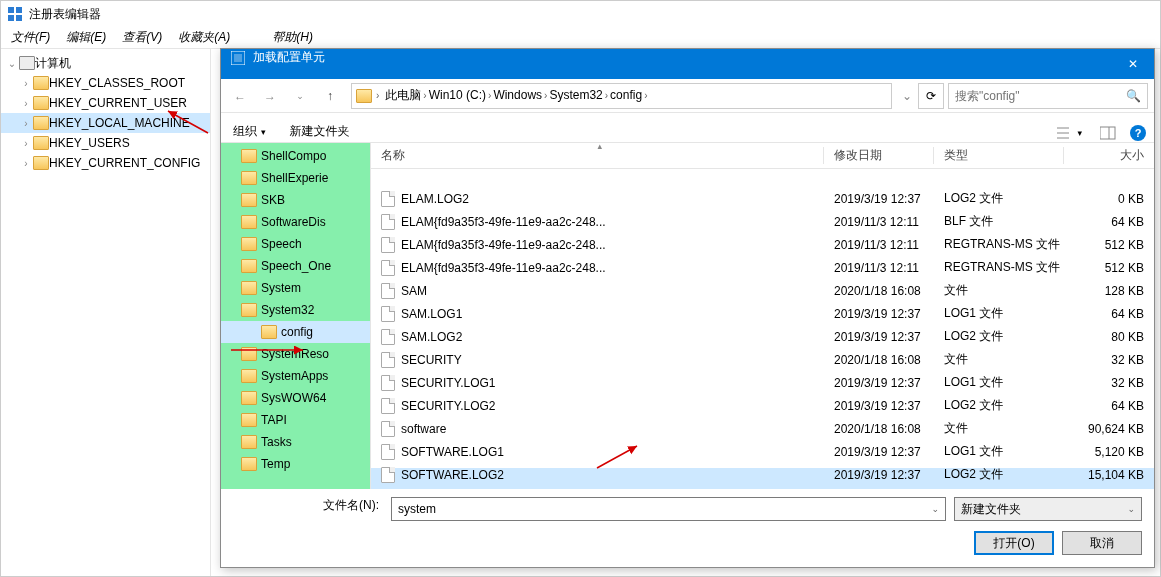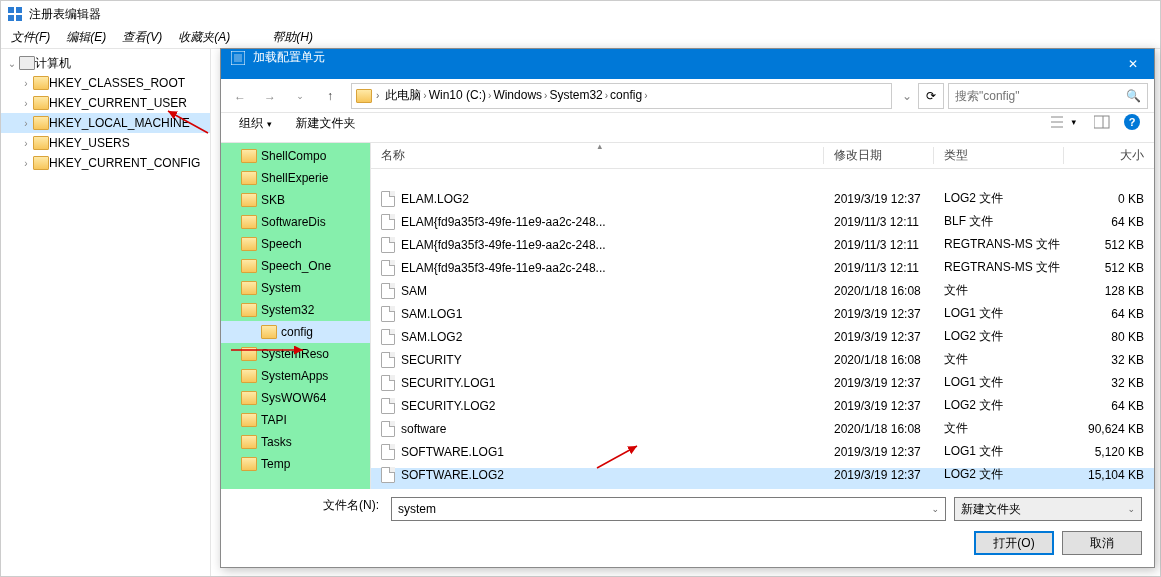--- a/index.html
+++ b/index.html
@@ -26,21 +26,21 @@
 .dlg-nav { height: 34px; display: flex; align-items: center; border-bottom: 1px solid #e5e5e5; padding: 0 6px; gap: 4px; }
 .nav-btn { width: 26px; height: 26px; display: flex; align-items: center; justify-content: center; color: #888; cursor: default; }
 .nav-btn.enabled { color: #333; cursor: pointer; }
 .breadcrumb { flex: 1; display: flex; align-items: center; height: 26px; border: 1px solid #ccc; margin: 0 4px; padding: 0 4px; gap: 4px; background: #fff; }
 .breadcrumb .crumb { padding: 0 2px; cursor: pointer; }
 .breadcrumb .sep { color: #666; font-size: 10px; }
 .nav-refresh { width: 26px; height: 26px; display: flex; align-items: center; justify-content: center; border: 1px solid #ccc; cursor: pointer; }
 .search-box { width: 200px; height: 26px; border: 1px solid #ccc; display: flex; align-items: center; padding: 0 6px; gap: 6px; color: #888; }
 .search-box input { border: none; outline: none; flex: 1; color: #888; }
 
-.dlg-toolbar { height: 30px; display: flex; align-items: flex-start; justify-content: space-between; border-bottom: 1px solid #e5e5e5; padding: 0 14px; }
+.dlg-toolbar { height: 30px; display: flex; align-items: flex-end; justify-content: space-between; border-bottom: 1px solid #e5e5e5; padding: 0 8px; }
 .dlg-toolbar .left { display: flex; gap: 16px; }
 .dlg-toolbar .right { display: flex; gap: 10px; align-items: center; }
 .tool-item { cursor: pointer; padding: 2px 4px; display: flex; align-items: center; gap: 4px; }
 
 .dlg-body { flex: 1; display: flex; overflow: hidden; }
 .side-tree { width: 150px; border-right: 1px solid #e5e5e5; overflow-y: auto; overflow-x: hidden; background: #86efac; padding: 2px 0; }
 .side-tree::-webkit-scrollbar { width: 16px; }
 .side-tree::-webkit-scrollbar-track { background: #f0f0f0; }
 .side-tree::-webkit-scrollbar-thumb { background: #c1c1c1; }
 .side-row { display: flex; align-items: center; height: 22px; padding-left: 20px; gap: 4px; cursor: pointer; white-space: nowrap; }

